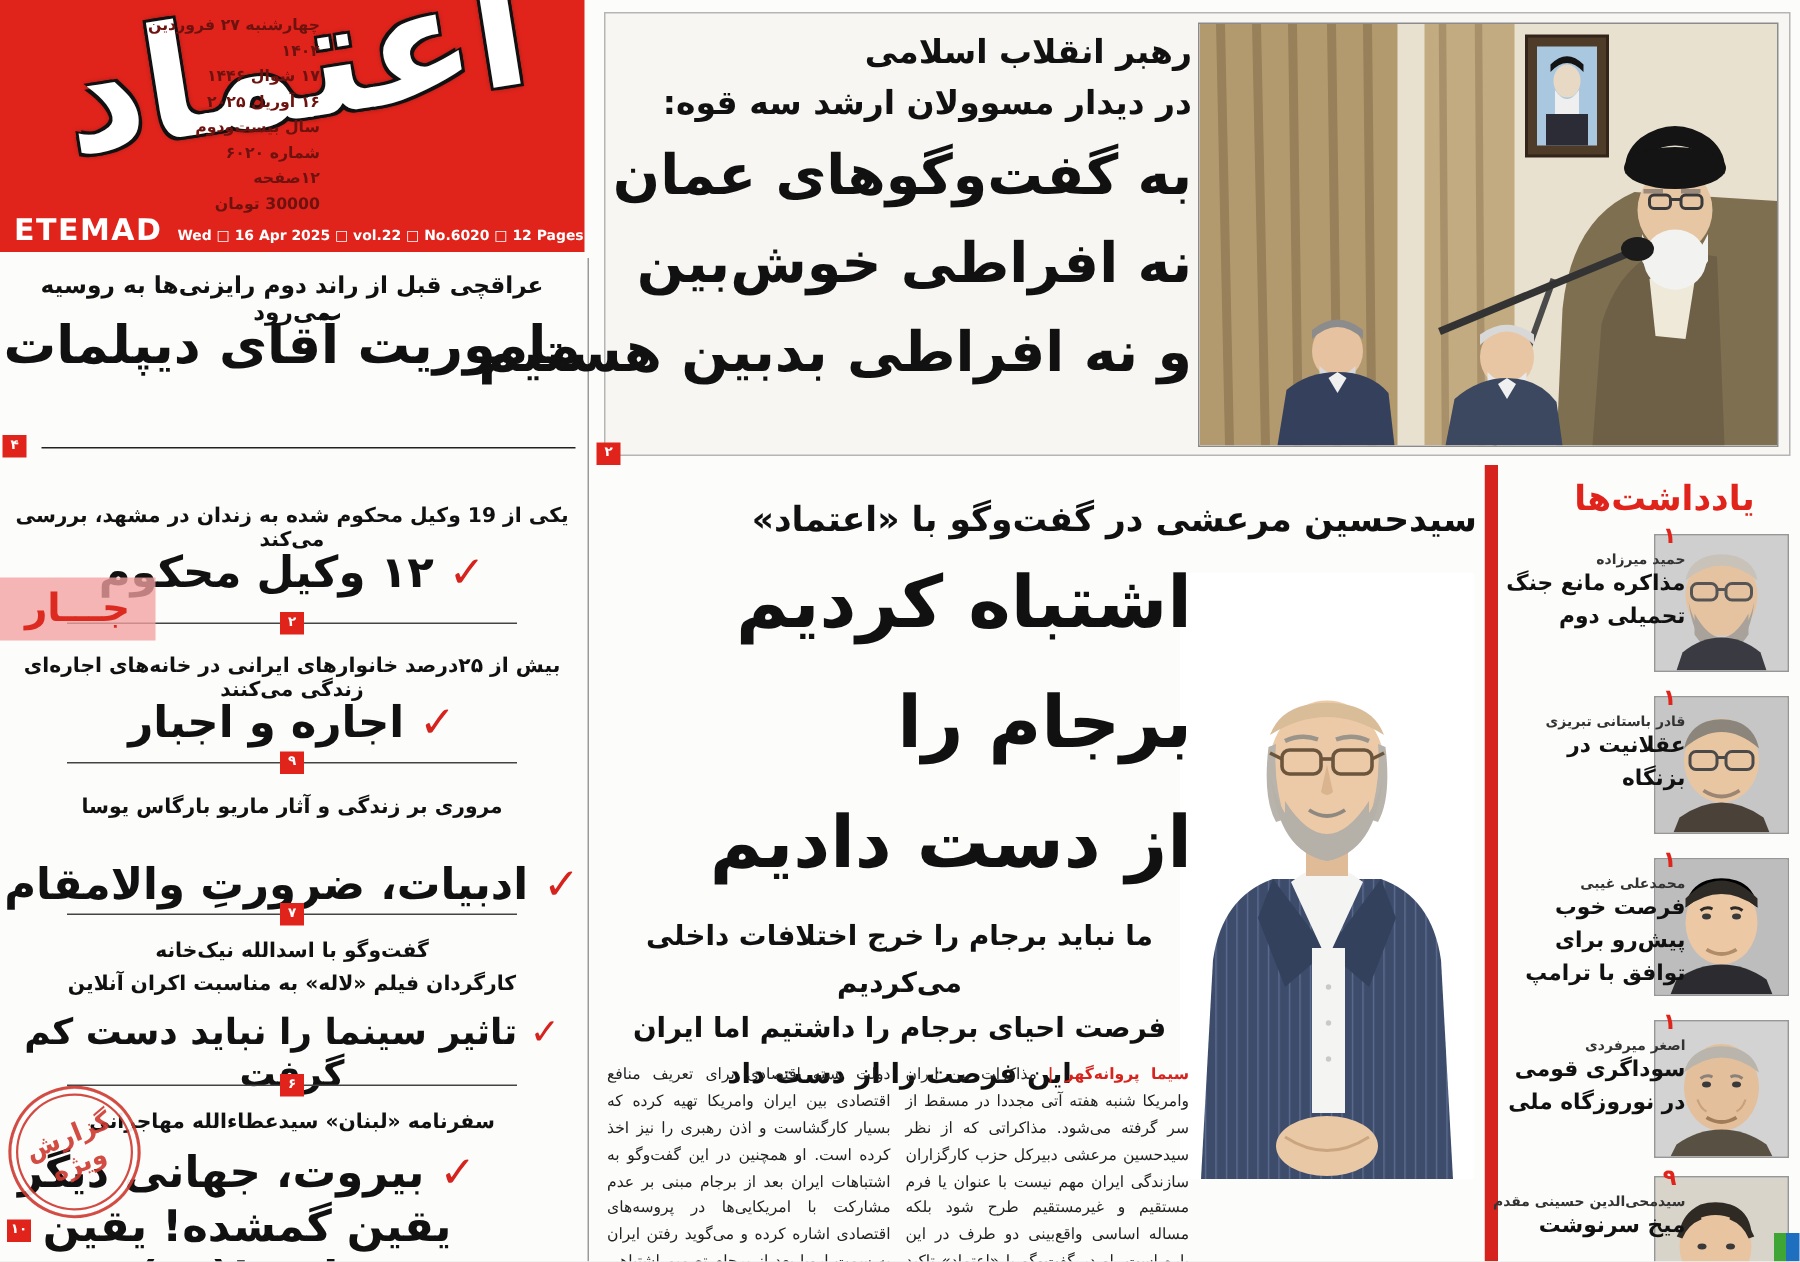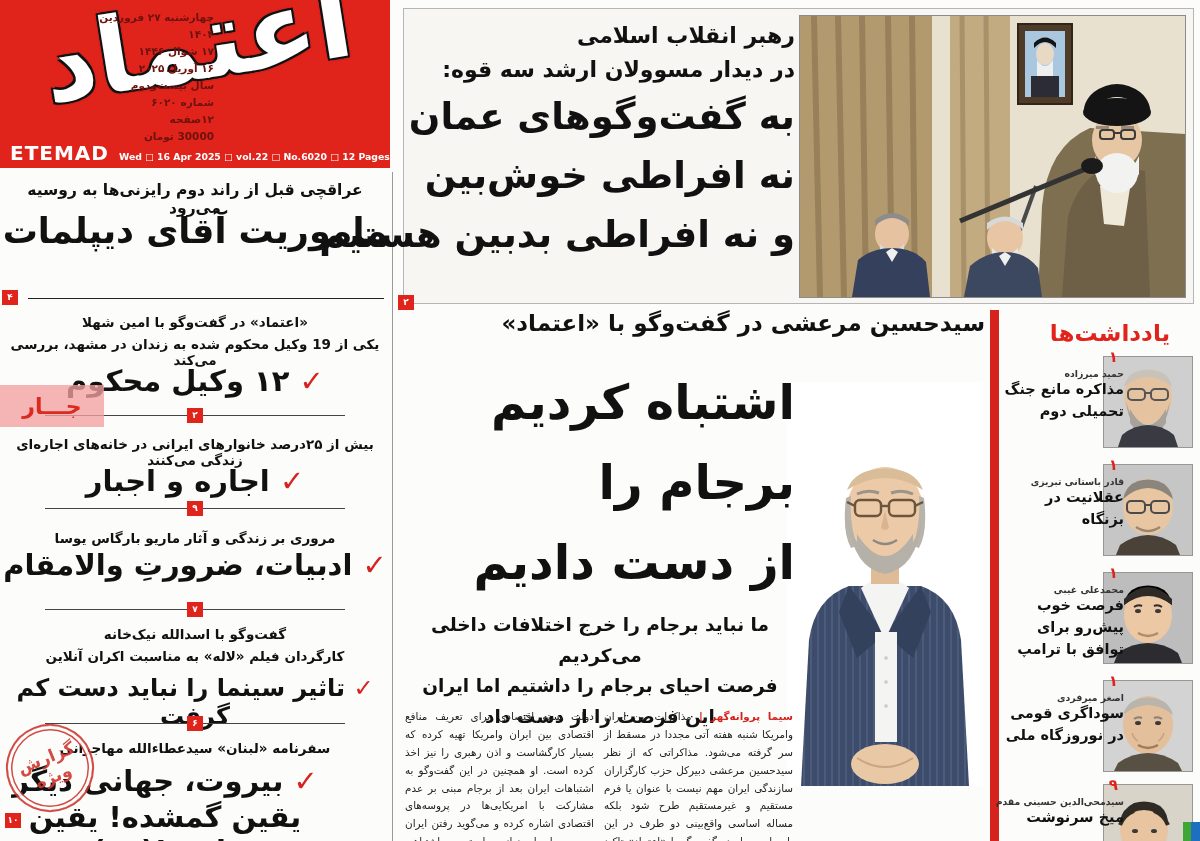--- a/index.html
+++ b/index.html
@@ -32,31 +32,31 @@
   .rule1{position:absolute;left:28px;right:6px;top:130px;border-top:1.5px solid #222;}
   .divider{position:absolute;left:45px;right:45px;height:16px;}
   .divider .line{position:absolute;left:0;right:0;top:7px;border-top:1px solid #444;}
   .divider .badge{position:relative;margin:0 auto;}
   .stamp{position:absolute;left:6px;top:556px;width:84px;height:84px;border:2.5px solid #cf3a30;border-radius:50%;
          transform:rotate(-22deg);display:flex;flex-direction:column;align-items:center;justify-content:center;
          color:#cf3a30;font-weight:bold;font-size:17px;line-height:1.15;opacity:.9;z-index:7;
          box-shadow:inset 0 0 0 3px #fff,inset 0 0 0 4.5px #cf3a30;}
   .watermark{position:absolute;left:0;top:217px;width:104px;height:42px;background:rgba(242,160,160,.78);
              display:flex;align-items:center;justify-content:center;z-index:7;}
-  .watermark span{color:#dd2a20;font-size:22px;font-weight:bold;}
+  .watermark span{color:#dd2a20;font-size:26px;font-weight:bold;}
   
   .lead-block{position:absolute;left:403px;top:8px;width:789px;height:294px;background:#f7f6f3;
               border:1px solid #b5b5b5;}
   .lead-text{position:absolute;right:394px;left:10px;top:10px;text-align:right;color:#111;padding-right:4px;}
   .lead-k{font-size:22px;font-weight:bold;line-height:34px;}
   .lead-h{font-size:37px;font-weight:bold;line-height:59px;white-space:nowrap;}
   .lead-photo{position:absolute;right:7px;top:6px;width:385px;height:281px;border:1px solid #8b8b8b;overflow:hidden;}
   
   .main-story{position:absolute;left:403px;top:310px;width:582px;height:531px;color:#111;}
-  .main-kicker{position:absolute;right:0;left:0;top:0;text-align:right;font-size:23px;font-weight:bold;}
+  .main-kicker{position:absolute;right:0;left:0;top:24px;text-align:right;font-size:23px;font-weight:bold;}
   .main-photo{position:absolute;right:2px;top:72px;width:196px;height:404px;overflow:hidden;}
   .main-hl{position:absolute;left:0;top:52px;width:392px;text-align:right;font-size:48px;font-weight:bold;line-height:80px;}
   .main-deck{position:absolute;left:4px;top:300px;width:386px;text-align:center;font-size:18.5px;font-weight:bold;line-height:1.65;}
   .main-body{position:absolute;left:2px;top:398px;width:388px;display:flex;gap:10px;}
   .main-body .col{width:189px;font-size:10.4px;line-height:1.72;text-align:justify;color:#222;}
   .red-inline{color:#d6231d;font-weight:bold;}
   
   .sidebar{position:absolute;left:990px;top:310px;width:238px;height:531px;overflow:hidden;}
   .sidebar .redbar{position:absolute;left:0;top:0;width:9px;height:531px;background:#d6231d;}
   .sb-title{position:absolute;left:12px;right:10px;top:10px;text-align:center;color:#e0241c;
@@ -96,21 +96,20 @@
 
   <div class="vrule"></div>
 
   <div class="left-col">
 
     <div class="lc kicker-lg" style="top:13px">عراقچی قبل از راند دوم رایزنی‌ها به روسیه می‌رود</div>
     <div class="lc hl-xl" style="top:36px">ماموریت آقای دیپلمات</div>
     <div class="rule1"></div>
     <div class="badge" style="left:2px;top:122px">۴</div>
 
-    <div class="lc kicker" style="top:146px">«اعتماد» در گفت‌وگو با امین شهلا</div>
     <div class="lc kicker" style="top:168px">یکی از 19 وکیل محکوم شده به زندان در مشهد، بررسی می‌کند</div>
     <div class="lc hl-lg" style="top:196px">
       <span class="check">✓</span>
       <span>۱۲ وکیل محکوم</span>
     </div>
     <div class="divider" style="top:240px">
       <div class="line"></div>
       <div class="badge">۲</div>
     </div>
 
@@ -118,21 +117,21 @@
     <div class="lc hl-lg" style="top:296px">
       <span class="check">✓</span>
       <span>اجاره و اجبار</span>
     </div>
     <div class="divider" style="top:333px">
       <div class="line"></div>
       <div class="badge">۹</div>
     </div>
 
     <div class="lc kicker" style="top:362px">مروری بر زندگی و آثار ماریو بارگاس یوسا</div>
-    <div class="lc hl-lg" style="top:380px">
+    <div class="lc hl-lg" style="top:404px">
       <span class="check">✓</span>
       <span>ادبیات، ضرورتِ والامقام</span>
     </div>
     <div class="divider" style="top:434px">
       <div class="line"></div>
       <div class="badge">۷</div>
     </div>
 
     <div class="lc kicker" style="top:458px">گفت‌وگو با اسدالله نیک‌خانه</div>
     <div class="lc kicker" style="top:480px">کارگردان فیلم «لاله» به مناسبت اکران آنلاین</div>

